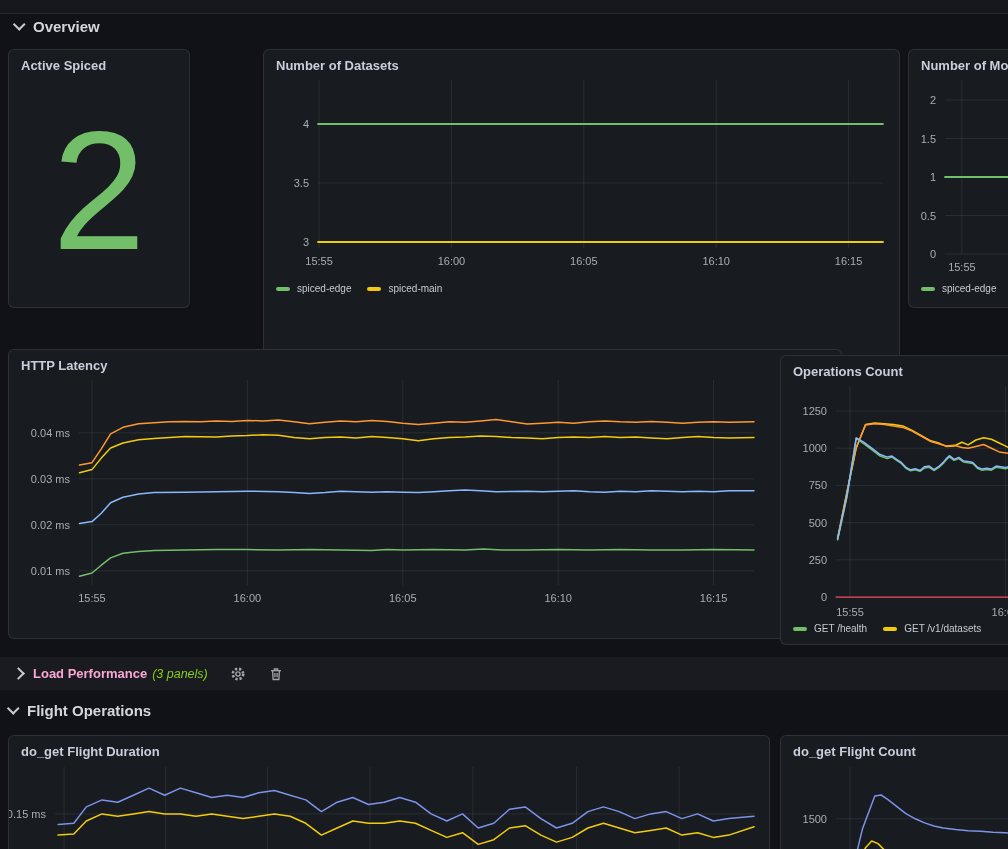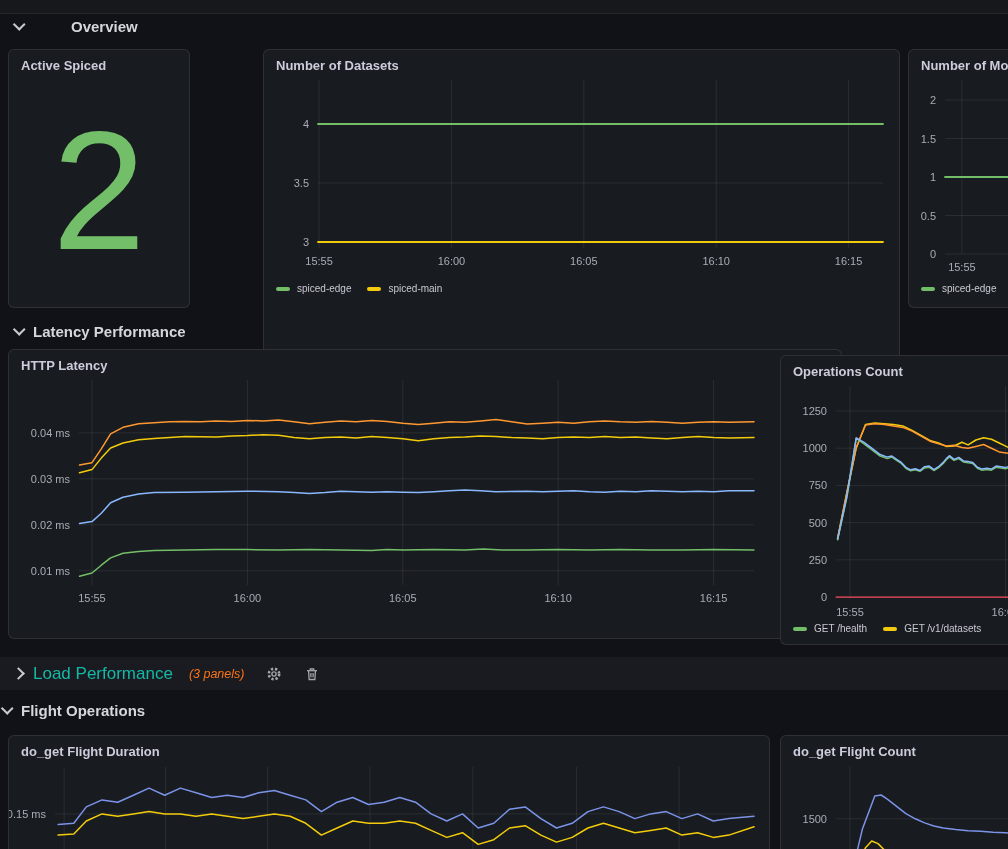--- a/index.html
+++ b/index.html
@@ -7,28 +7,28 @@
           background:#111217;font-family:"Liberation Sans",sans-serif;
           -webkit-font-smoothing:antialiased;}
   #topbar{position:absolute;left:0;top:0;width:1008px;height:13px;
           background:#17181c;border-bottom:1px solid #26272c;}
   .sec-header{position:absolute;display:flex;align-items:center;height:22px;
           color:#d5d6db;font-size:15px;font-weight:700;cursor:pointer;}
   .chev{display:inline-block;width:7px;height:7px;border-right:2px solid #c9cad1;
           border-bottom:2px solid #c9cad1;margin-right:10px;flex:0 0 auto;}
   .chev.down{transform:rotate(45deg) translate(-1px,-2px);}
   .chev.right{transform:rotate(-45deg) translate(0px,0px);}
-  #sec-overview{left:14px;top:15px;gap:38px;}
+  #sec-overview{left:14px;top:15px;}
   #sec-latency{left:14px;top:320px;}
-  #sec-flight{left:2px;top:699px;}
+  #sec-flight{left:8px;top:699px;}
   #row-load{position:absolute;left:0;top:657px;width:1008px;height:33px;
           background:#1a1b20;display:flex;align-items:center;cursor:pointer;}
   #row-load .chev{margin-left:14px;}
-  #row-load .ttl{color:#14b8a6;font-size:17px;font-weight:400;}
-  #row-load .cnt{color:#f97316;font-size:12.5px;font-style:italic;margin-left:16px;}
+  #row-load .ttl{color:#f9a8d4;font-size:13px;font-weight:700;}
+  #row-load .cnt{color:#84cc16;font-size:12.5px;font-style:italic;margin-left:5px;}
   .row-icon{margin-left:22px;display:flex;align-items:center;cursor:pointer;}
   .panel{position:absolute;background:#181b1f;border:1px solid rgba(204,204,220,0.12);
           border-radius:6px;box-sizing:border-box;}
   .panel-title{position:absolute;left:12px;top:8px;color:#ccccdc;font-size:13px;
           font-weight:700;white-space:nowrap;cursor:pointer;}
   #p-active{left:8px;top:49px;width:182px;height:259px;}
   #p-datasets{left:263px;top:49px;width:637px;height:314px;}
   #p-models{left:908px;top:49px;width:430px;height:259px;}
   #p-http{left:8px;top:349px;width:834px;height:290px;}
   #p-ops{left:780px;top:355px;width:620px;height:290px;}
@@ -110,24 +110,20 @@
           <line x1="36" x2="414" y1="176" y2="176" stroke="rgba(204,204,220,0.10)" stroke-width="1"></line>
           <text x="27" y="180" fill="#a9acb6" font-size="11" text-anchor="end">0</text>
           <text x="52.904052068024356" y="193" fill="#a9acb6" font-size="11" text-anchor="middle">15:55</text>
           <polyline points="36.0,99.0 414.0,99.0" fill="none" stroke="#73BF69" stroke-width="1.8" stroke-linejoin="round" stroke-linecap="round"></polyline>
         </svg></div>
     <div class="legend lg-sm">
         <span class="li"><i class="sw" style="background: rgb(115, 191, 105);"></i>spiced-edge</span>
       </div>
   </div>
 
-  <div class="sec-header" id="sec-latency">
-    <span class="chev down"></span>
-    <span>Latency Performance</span>
-  </div>
 
   <div class="panel" id="p-http">
     <div class="panel-title">HTTP Latency</div>
     <div class="chart c-std"><svg width="760" height="235">
           <line x1="82.96104434314131" x2="82.96104434314131" y1="2" y2="207" stroke="rgba(204,204,220,0.10)" stroke-width="1"></line>
           <line x1="238.3692498963945" x2="238.3692498963945" y1="2" y2="207" stroke="rgba(204,204,220,0.10)" stroke-width="1"></line>
           <line x1="393.7774554496477" x2="393.7774554496477" y1="2" y2="207" stroke="rgba(204,204,220,0.10)" stroke-width="1"></line>
           <line x1="549.1856610029009" x2="549.1856610029009" y1="2" y2="207" stroke="rgba(204,204,220,0.10)" stroke-width="1"></line>
           <line x1="704.5938665561541" x2="704.5938665561541" y1="2" y2="207" stroke="rgba(204,204,220,0.10)" stroke-width="1"></line>
           <line x1="70" x2="745" y1="54.85874439461882" y2="54.85874439461882" stroke="rgba(204,204,220,0.10)" stroke-width="1"></line>

